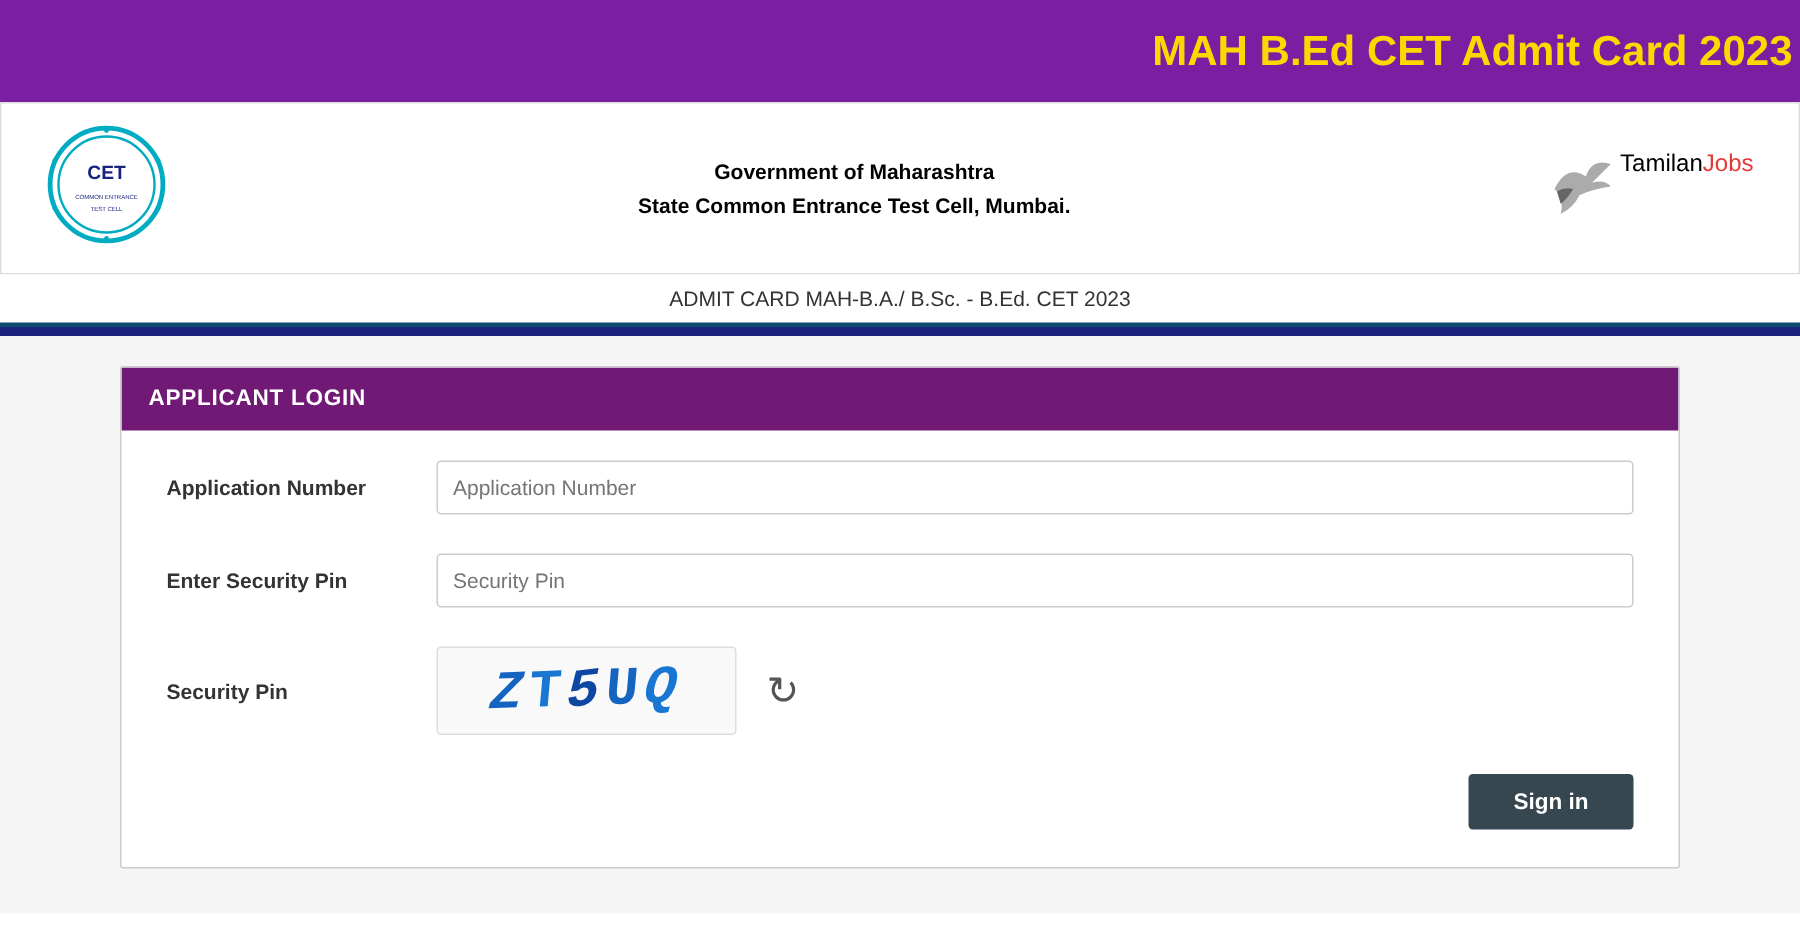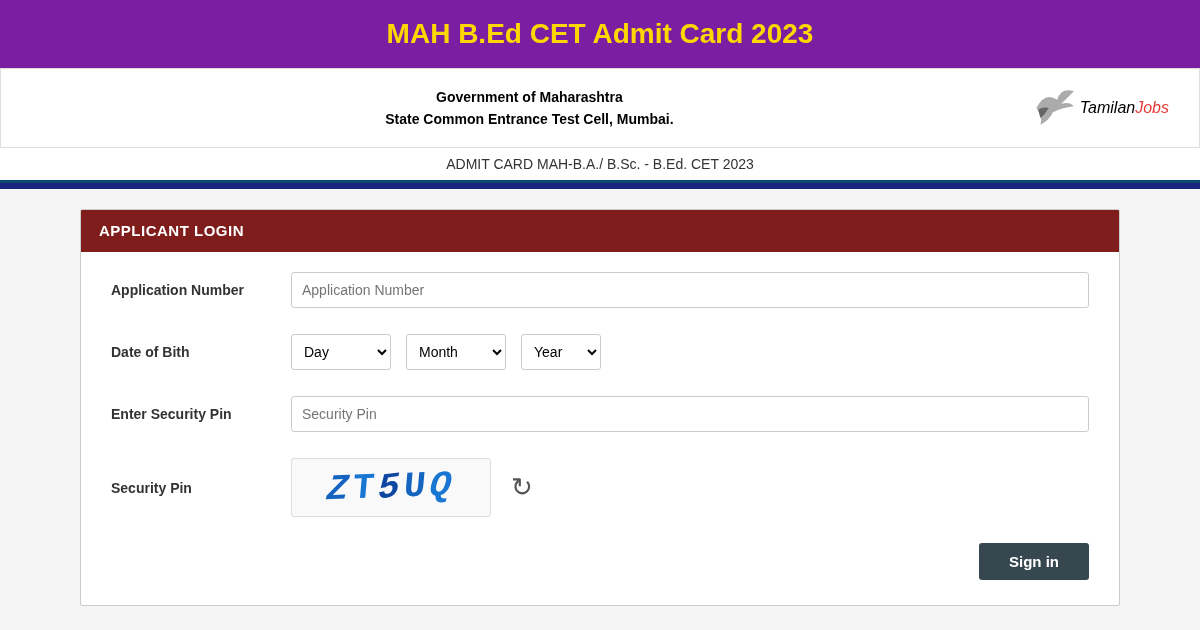--- a/index.html
+++ b/index.html
@@ -7,22 +7,22 @@
       font-family: Arial, sans-serif;
       background: #fff;
       width: 1200px;
       min-height: 630px;
       overflow: hidden;
     }
 
     
     .title-bar {
       background: #7b1fa2;
-      text-align: center;
-      padding: 18px 20px;
+      text-align: right;
+      padding: 18px 5px;
     }
     .title-bar h1 {
       color: #FFD700;
       font-size: 28px;
       font-weight: bold;
     }
 
     
     .header-section {
       background: #fff;
@@ -38,23 +38,22 @@
       flex: 1;
       font-size: 14px;
       line-height: 1.6;
     }
     .header-text .bold {
       font-weight: bold;
     }
 
     .tamilan-logo {
       display: flex;
-      align-items: center;
+      align-items: flex-start;
       gap: 2px;
-      font-style: italic;
     }
     .tamilan-logo .bird-img {
       width: 50px;
       height: 50px;
       display: flex;
       align-items: center;
       justify-content: center;
       font-size: 30px;
       color: #555;
     }
@@ -88,21 +87,21 @@
 
     
     .form-card {
       background: #fff;
       border: 1px solid #ccc;
       border-radius: 2px;
       overflow: hidden;
     }
 
     .form-header {
-      background: #7f1d1d;
+      background: #701a75;
       padding: 12px 18px;
     }
     .form-header span {
       color: #fff;
       font-weight: bold;
       font-size: 15px;
       letter-spacing: 0.5px;
     }
 
     .form-body {
@@ -222,20 +221,36 @@
   </style>
 </head>
 <body>
 
 <div class="title-bar">
   <h1>MAH B.Ed CET Admit Card 2023</h1>
 </div>
 
 <div class="header-section">
 
+  <div>
+    <svg class="cet-logo" viewBox="0 0 100 100">
+      <circle cx="50" cy="50" r="47" fill="none" stroke="#00acc1" stroke-width="4"></circle>
+      <circle cx="50" cy="50" r="40" fill="none" stroke="#00acc1" stroke-width="2"></circle>
+      <text x="50" y="45" text-anchor="middle" font-size="16" font-weight="bold" fill="#1a237e">CET</text>
+      <text x="50" y="62" text-anchor="middle" font-size="5" fill="#1a237e">COMMON ENTRANCE</text>
+      <text x="50" y="72" text-anchor="middle" font-size="5" fill="#1a237e">TEST CELL</text>
+
+      <circle cx="50" cy="5" r="2" fill="#00acc1"></circle>
+      <circle cx="93" cy="30" r="2" fill="#00acc1"></circle>
+      <circle cx="93" cy="70" r="2" fill="#00acc1"></circle>
+      <circle cx="50" cy="95" r="2" fill="#00acc1"></circle>
+      <circle cx="7" cy="70" r="2" fill="#00acc1"></circle>
+      <circle cx="7" cy="30" r="2" fill="#00acc1"></circle>
+    </svg>
+  </div>
 
   <div class="header-text">
     <div class="bold">Government of Maharashtra</div>
     <div class="bold">State Common Entrance Test Cell, Mumbai.</div>
   </div>
 
   <div class="tamilan-logo">
     <div class="bird-img">
       <svg width="50" height="50" viewBox="0 0 60 60">
         <path d="M10,30 Q20,10 35,20 Q40,5 55,10 Q45,20 40,25 Q50,22 55,28 Q40,30 30,35 Q25,45 15,50 Q18,38 10,30Z" fill="#888" opacity="0.7"></path>
@@ -261,34 +276,20 @@
       <span>APPLICANT LOGIN</span>
     </div>
 
     <div class="form-body">
 
       <div class="form-row">
         <label class="form-label">Application Number</label>
         <input type="text" class="form-control-full" placeholder="Application Number" style="">
       </div>
 
-      <div class="form-row">
-        <label class="form-label">Date of Bith</label>
-        <div class="date-selects">
-          <select class="date-select">
-            <option>Day</option>
-          </select>
-          <select class="date-select">
-            <option>Month</option>
-          </select>
-          <select class="date-select year-select">
-            <option>Year</option>
-          </select>
-        </div>
-      </div>
 
       <div class="form-row">
         <label class="form-label">Enter Security Pin</label>
         <input type="text" class="form-control-full" placeholder="Security Pin" style="">
       </div>
 
       <div class="form-row">
         <label class="form-label">Security Pin</label>
         <div class="security-pin-display">
           <div class="captcha-container">

